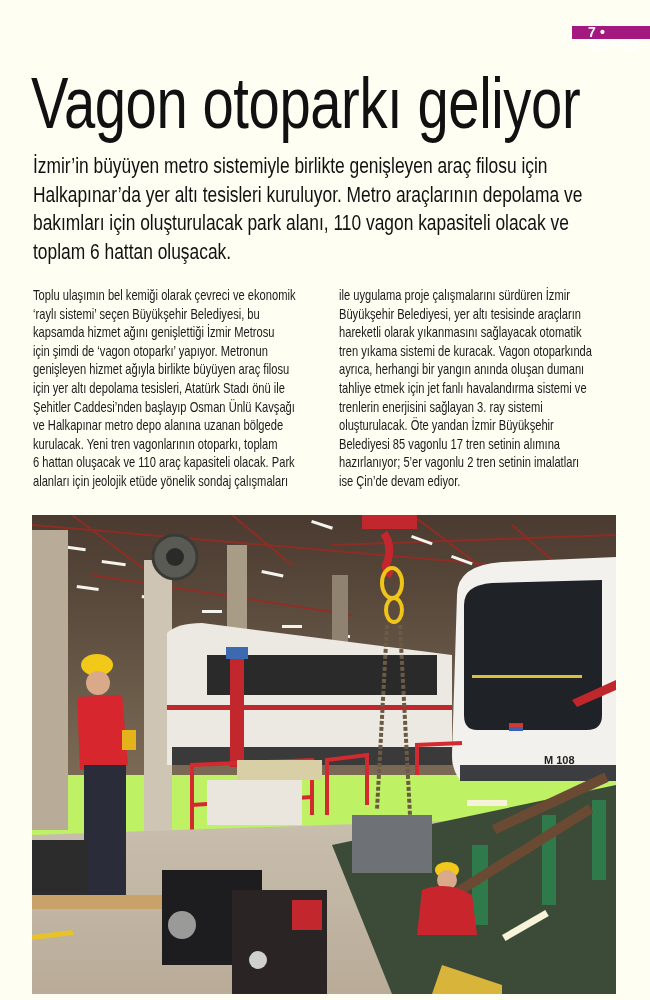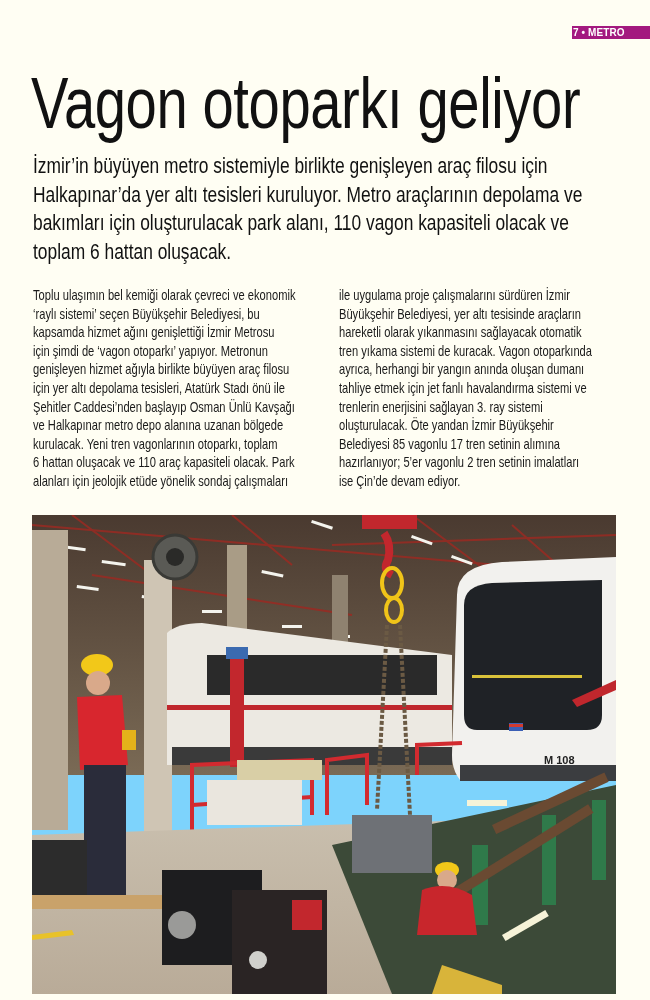--- a/index.html
+++ b/index.html
@@ -7,21 +7,21 @@
       width: 650px; height: 1000px; overflow: hidden;
       background: #fffef3;
       position: relative;
       font-family: "Liberation Sans", sans-serif;
       color: #1a1a1a;
     }
     .section-tag {
       position: absolute; left: 572px; top: 26px; width: 78px; height: 13px;
       background: #a3197f; color: #fff;
       font-family: "Liberation Sans", sans-serif; font-weight: bold;
-      font-size: 10px; line-height: 13px; padding-left: 1px; box-sizing: border-box;
+      font-size: 14px; line-height: 13px; padding-left: 16px; box-sizing: border-box;
       letter-spacing: 0.1px;
     }
     .headline {
       position: absolute; left: 31px; top: 58px; width: 610px;
       font-family: "Liberation Sans", sans-serif; font-weight: normal;
       font-size: 72px; line-height: 90px; margin: 0;
       transform: scaleX(0.78); transform-origin: left top;
       white-space: nowrap; color: #111; letter-spacing: -0.5px;
     }
     .lead {
@@ -35,21 +35,21 @@
       position: absolute; top: 286px; width: 370px;
       font-size: 14.2px; line-height: 18.6px; margin: 0;
       transform: scaleX(0.785); transform-origin: left top; color: #1a1a1a;
     }
     .col span { display: block; white-space: nowrap; }
     .col-left { left: 33px; }
     .col-right { left: 339px; }
 
     .photo {
       position: absolute; left: 32px; top: 515px; width: 584px; height: 479px;
-      overflow: hidden; background: #7dd3fc;
+      overflow: hidden; background: #bef264;
     }
     .photo svg { display: block; }
   </style>
 </head>
 <body>
 
 <div class="section-tag">7 • METRO</div>
 
 <h1 class="headline">Vagon otoparkı geliyor</h1>
 

